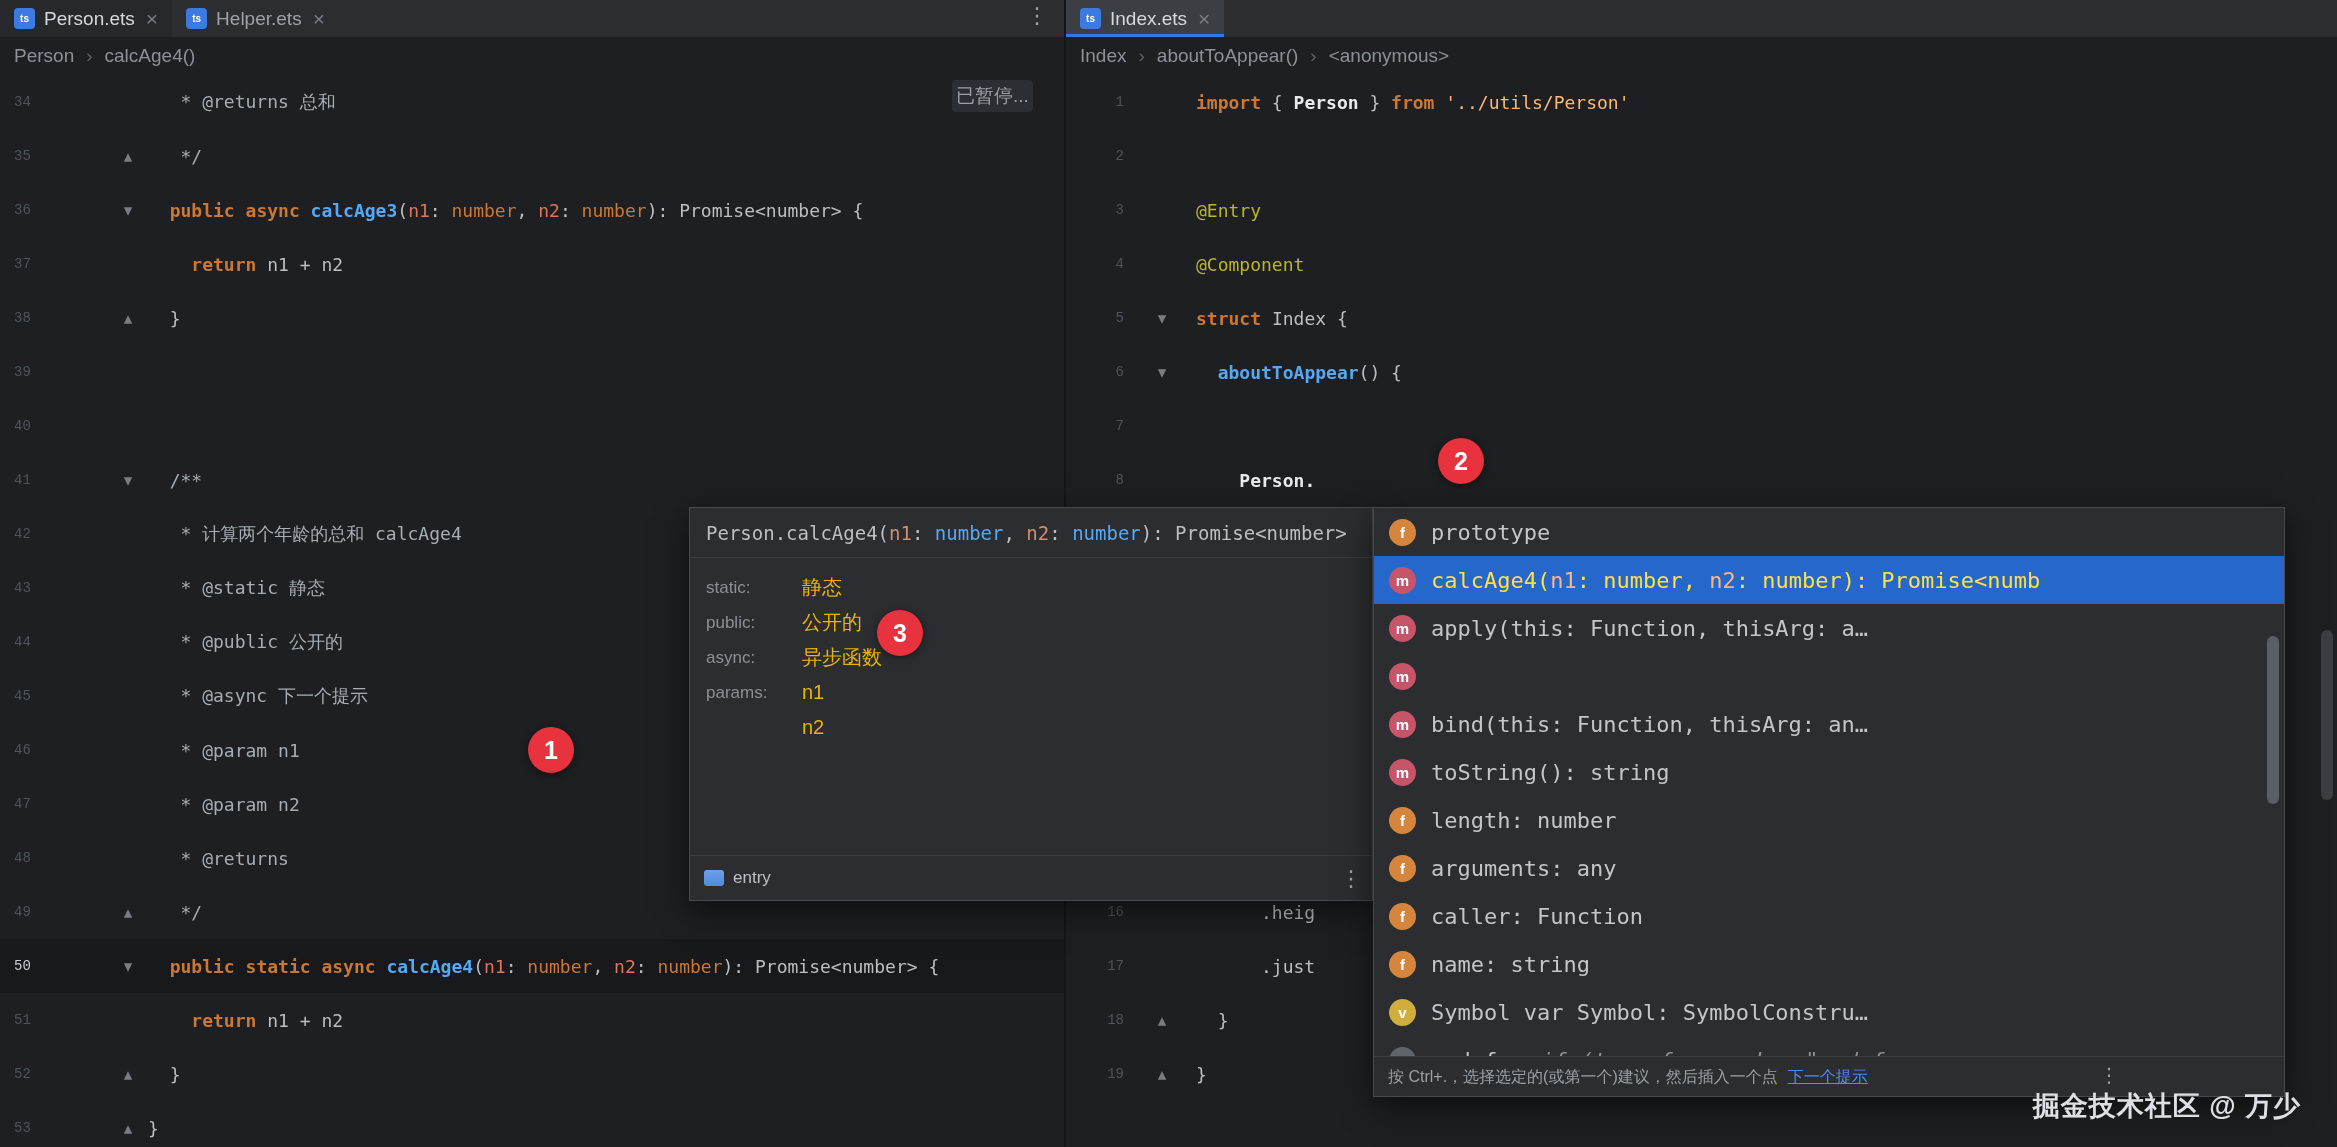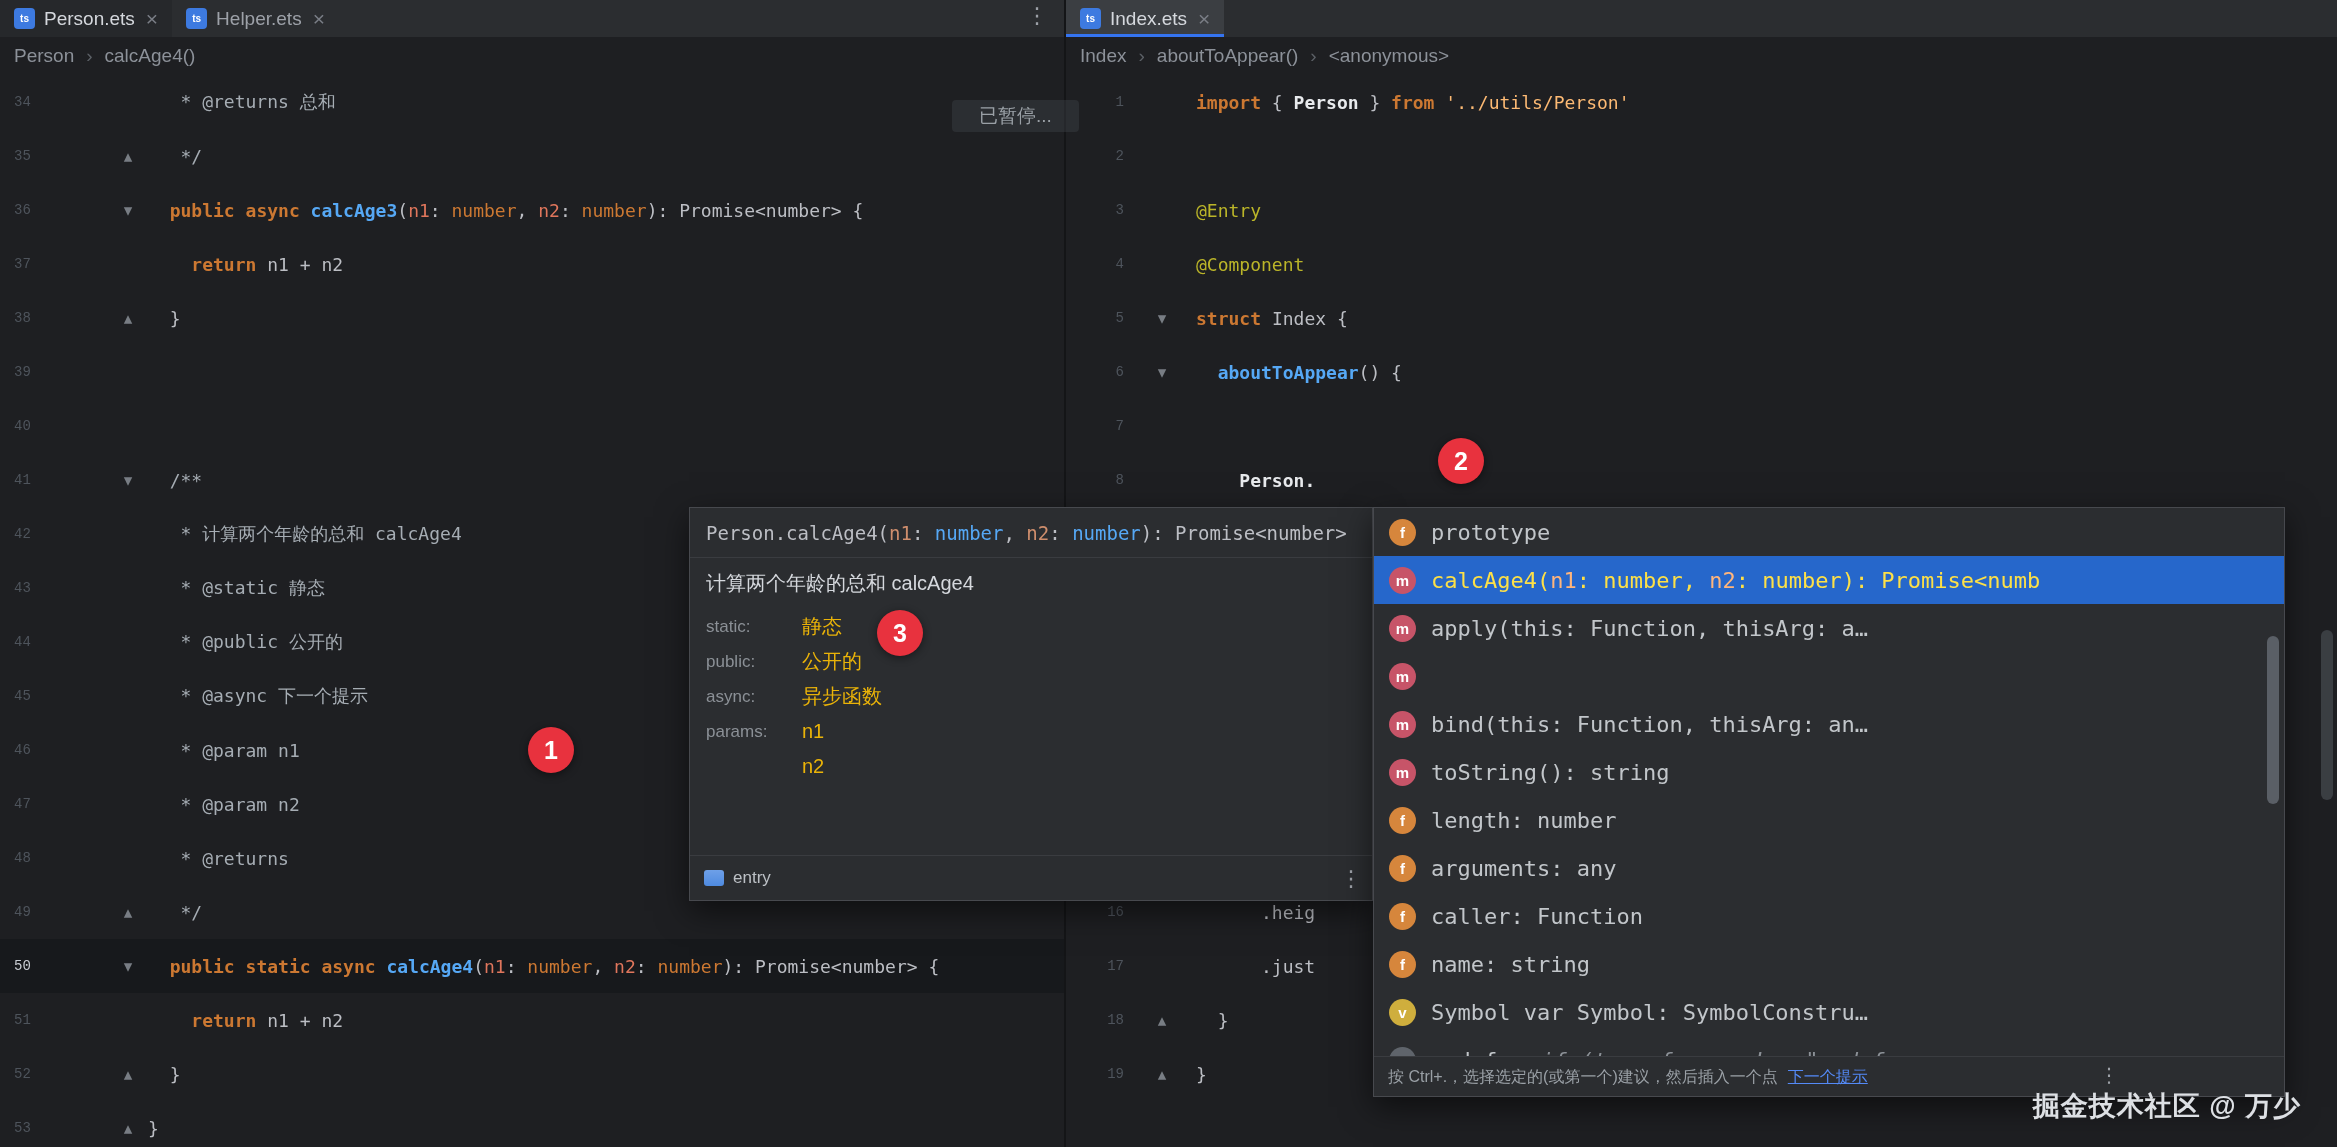--- a/index.html
+++ b/index.html
@@ -46,21 +46,21 @@
   .tk-fn{color:#56a8f5;font-weight:bold;}
   .tk-pr{color:#e0765c;}
   .tk-ty{color:#cc7832;}
   .tk-cm{color:#a6adb4;}
   .tk-pl{color:#bcbec4;}
   .tk-wh{color:#e8eaed;font-weight:bold;}
   .tk-str{color:#fdba74;text-align:right;}
   .tk-an{color:#bbb529;}
   
   #paused{position:absolute;left:952px;top:80px;color:#9aa0a6;font-size:19px;
-          background:rgba(70,74,80,.35);padding:3px 27px;border-radius:4px;z-index:6;margin-top:20px;}
+          background:rgba(70,74,80,.35);padding:3px 4px;border-radius:4px;z-index:6;}
   
   #doc-popup{position:absolute;left:689px;top:507px;width:684px;height:394px;background:#2b2d30;
              border:1px solid #47494e;box-shadow:0 10px 30px rgba(0,0,0,.55);z-index:20;box-sizing:border-box;}
   .doc-sig{height:49px;display:flex;align-items:center;padding:0 16px;border-bottom:1px solid #3a3c40;
            font-family:"DejaVu Sans Mono",monospace;font-size:19px;white-space:pre;overflow:hidden;}
   .ds-p{color:#bcbec4;} .ds-o{color:#cf8e6d;} .ds-b{color:#56a8f5;}
   .doc-body{padding:12px 16px 0 16px;}
   .doc-desc{font-size:20px;color:#d5d8dd;margin-bottom:12px;}
   .attr-row{display:flex;height:35px;align-items:center;}
   .attr-label{width:96px;color:#8b9096;font-size:17px;flex:none;}
@@ -178,21 +178,20 @@
     <div class="crow"><span class="lnum">18</span><span class="fold">▴</span><span class="ctext"><span class="tk-pl">  }</span></span></div>
     <div class="crow"><span class="lnum">19</span><span class="fold">▴</span><span class="ctext"><span class="tk-pl">}</span></span></div>
   </div>
 
 <div id="paused">已暂停...</div>
 <div id="editor-scroll"></div>
 
 <div id="doc-popup">
   <div class="doc-sig"><span class="ds-p">Person.</span><span class="ds-p">calcAge4</span><span class="ds-p">(</span><span class="ds-o">n1</span><span class="ds-p">: </span><span class="ds-b">number</span><span class="ds-p">, </span><span class="ds-o">n2</span><span class="ds-p">: </span><span class="ds-b">number</span><span class="ds-p">): </span><span class="ds-p">Promise&lt;number&gt;</span></div>
   <div class="doc-body">
-    <div class="doc-desc">计算两个年龄的总和 calcAge4</div>
     <div id="doc-attrs">
         <div class="attr-row">
           <span class="attr-label">static:</span>
           <span class="attr-value">静态</span>
         </div>
         <div class="attr-row">
           <span class="attr-label">public:</span>
           <span class="attr-value">公开的</span>
         </div>
         <div class="attr-row">

